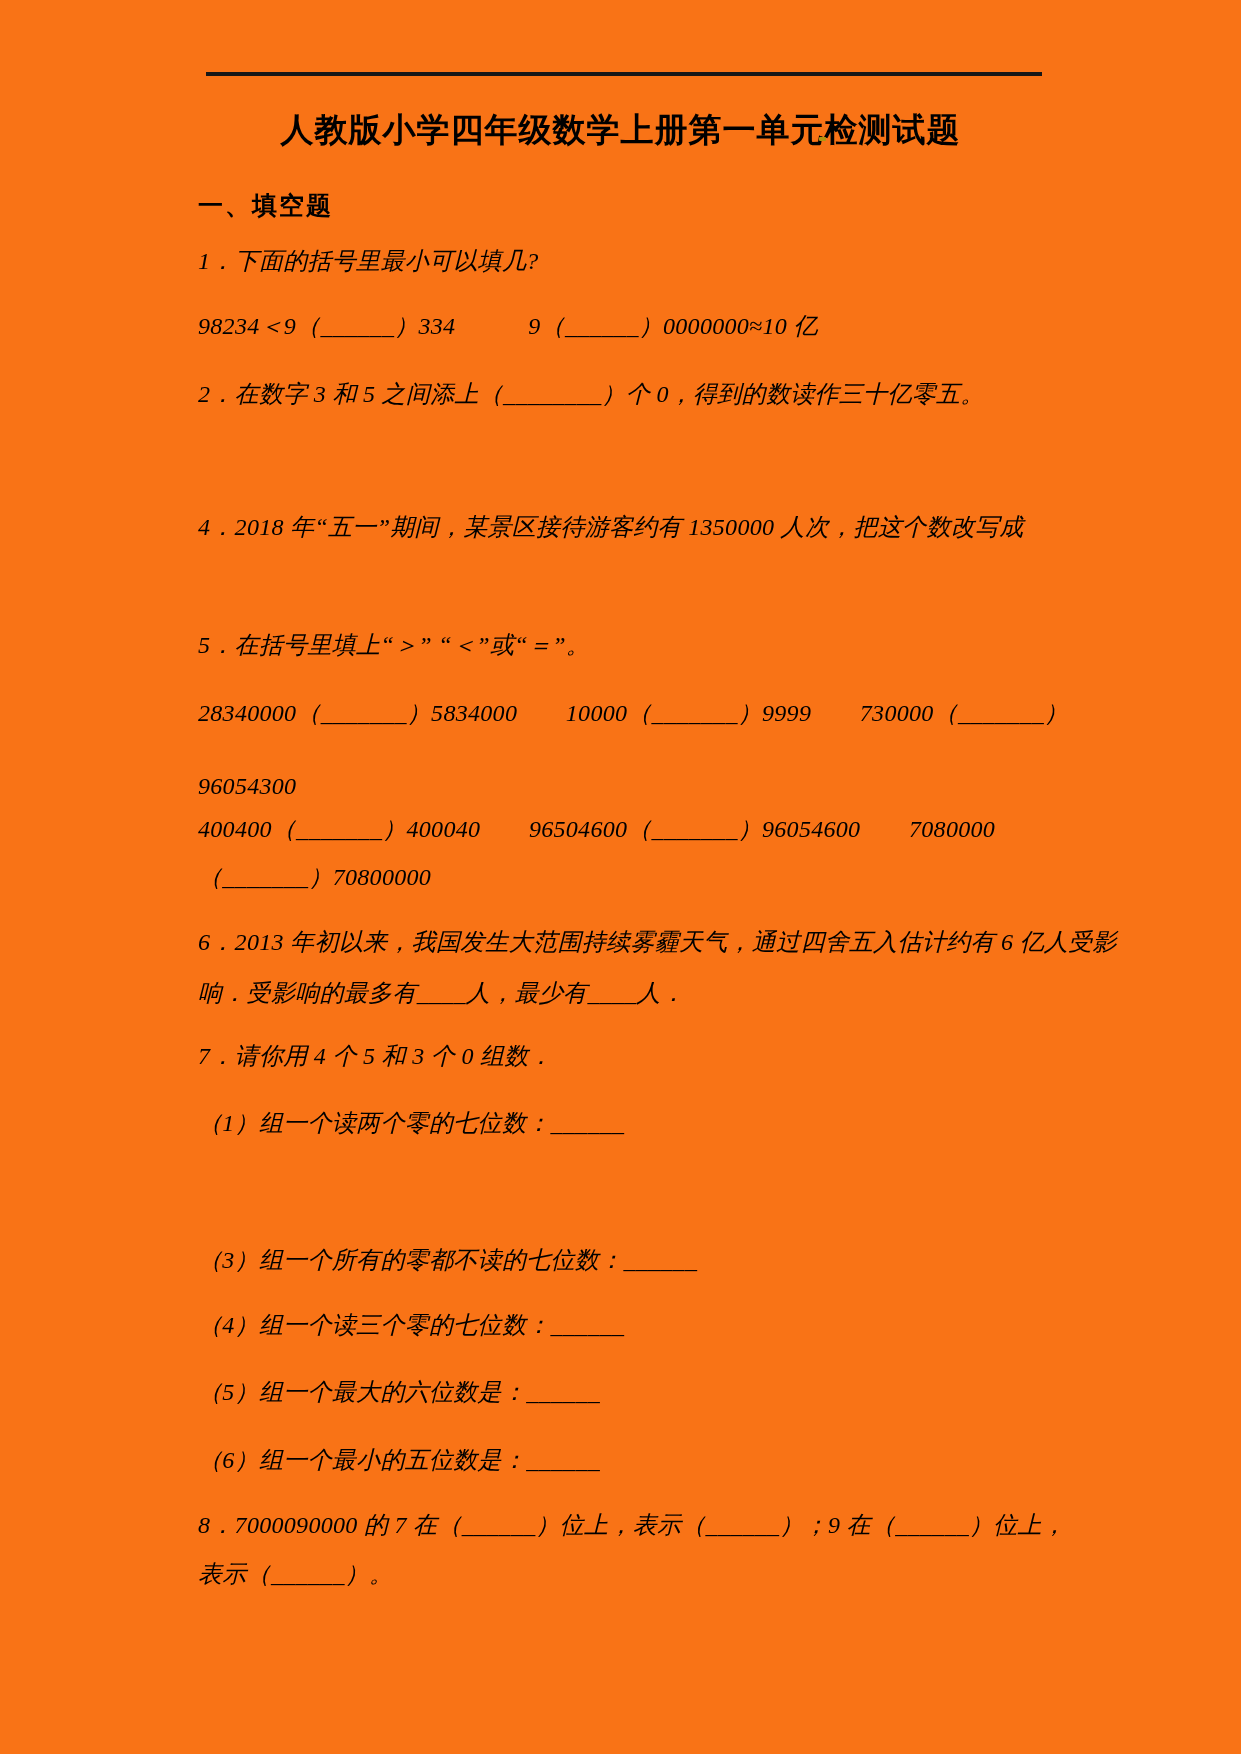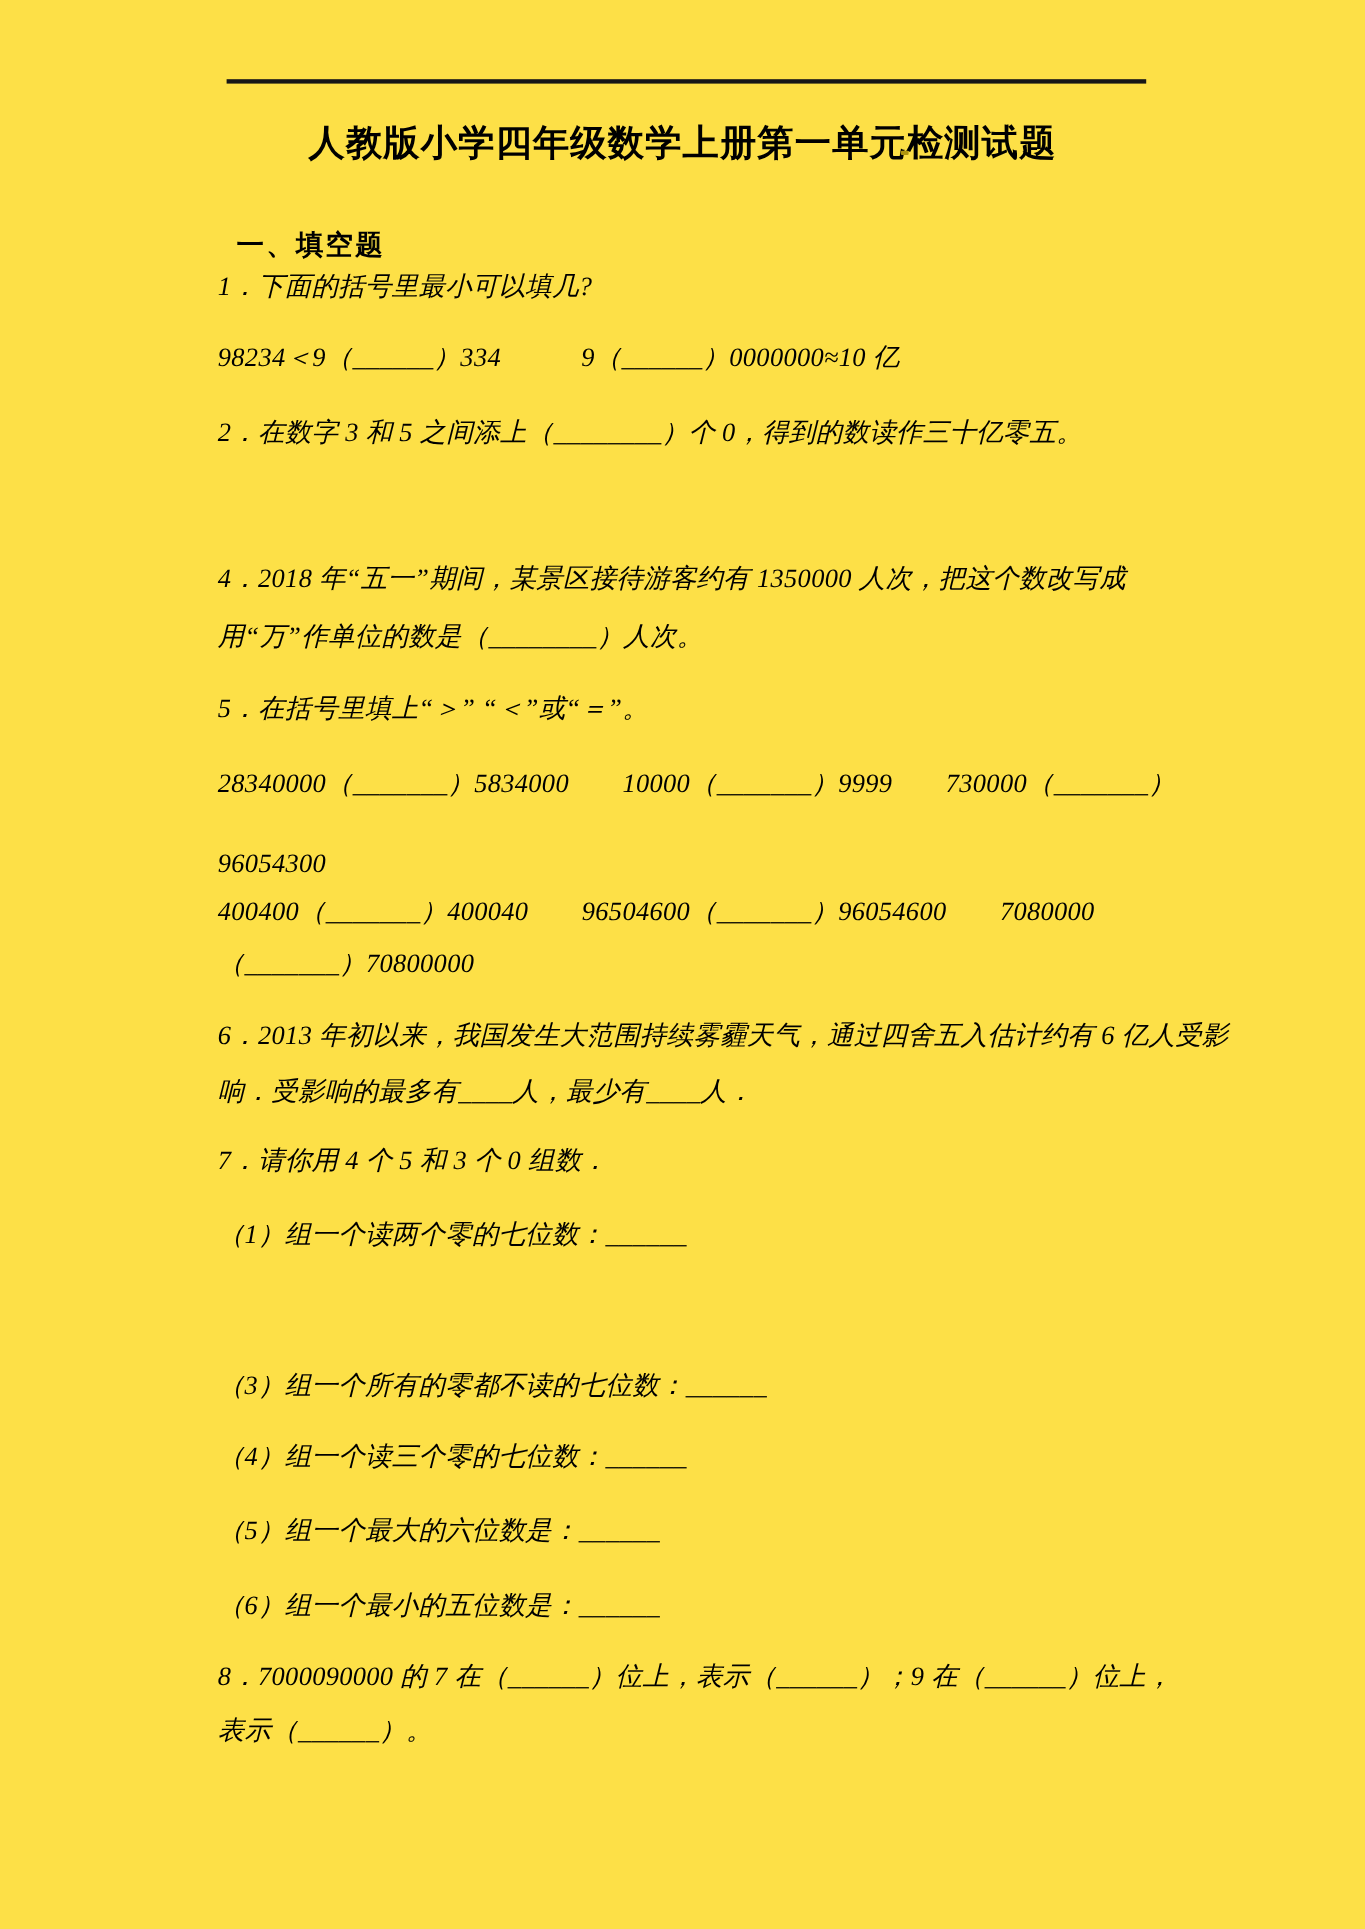--- a/index.html
+++ b/index.html
@@ -1,20 +1,20 @@
 <!DOCTYPE html>
 <html><head>
 <meta charset="utf-8">
 <style>
   html, body { margin: 0; padding: 0; background: #ffffff; }
   .page {
     position: relative;
     width: 1241px;
     height: 1754px;
-    background: #fde047;
+    background: #f97316;
     color: #000000;
     font-family: "Liberation Serif", "DejaVu Serif", serif;
     overflow: hidden;
   }
   .rule {
     position: absolute;
     left: 206px;
     top: 72px;
     width: 836px;
     height: 4px;
@@ -39,21 +39,21 @@
     top: 137px;
     width: 7px;
     height: 4px;
     background: #b0950f;
     border-radius: 1px;
   }
   .section {
     position: absolute;
     left: 198px;
     top: 189px;
-    margin: 17px;
+    margin: 0;
     font-family: "Liberation Sans", "DejaVu Sans", sans-serif;
     font-weight: 700;
     font-size: 25px;
     letter-spacing: 2px;
     white-space: pre;
   }
   .ln {
     position: absolute;
     left: 198px;
     font-size: 24px;
@@ -75,21 +75,20 @@
 
   <h2 class="section">一、填空题</h2>
 
   <div class="ln" style="top:246px">1．下面的括号里最小可以填几?</div>
   <div class="ln" style="top:311px">98234＜9（______）334　　　9（______）0000000≈10 亿</div>
 
   <div class="ln" style="top:379px">2．在数字 3 和 5 之间添上（________）个 0，得到的数读作三十亿零五。</div>
 
 
   <div class="ln" style="top:512px">4．2018 年“五一”期间，某景区接待游客约有 1350000 人次，把这个数改写成</div>
-  <div class="ln" style="top:564px">用“万”作单位的数是（________）人次。</div>
 
   <div class="ln" style="top:630px">5．在括号里填上“＞” “＜”或“＝”。</div>
   <div class="ln" style="top:698px">28340000（_______）5834000　　10000（_______）9999　　730000（_______）</div>
   <div class="ln" style="top:771px">96054300</div>
   <div class="ln" style="top:814px">400400（_______）400040　　96504600（_______）96054600　　7080000</div>
   <div class="ln" style="top:862px">（_______）70800000</div>
 
   <div class="ln" style="top:927px">6．2013 年初以来，我国发生大范围持续雾霾天气，通过四舍五入估计约有 6 亿人受影</div>
   <div class="ln" style="top:978px">响．受影响的最多有____人，最少有____人．</div>
 

